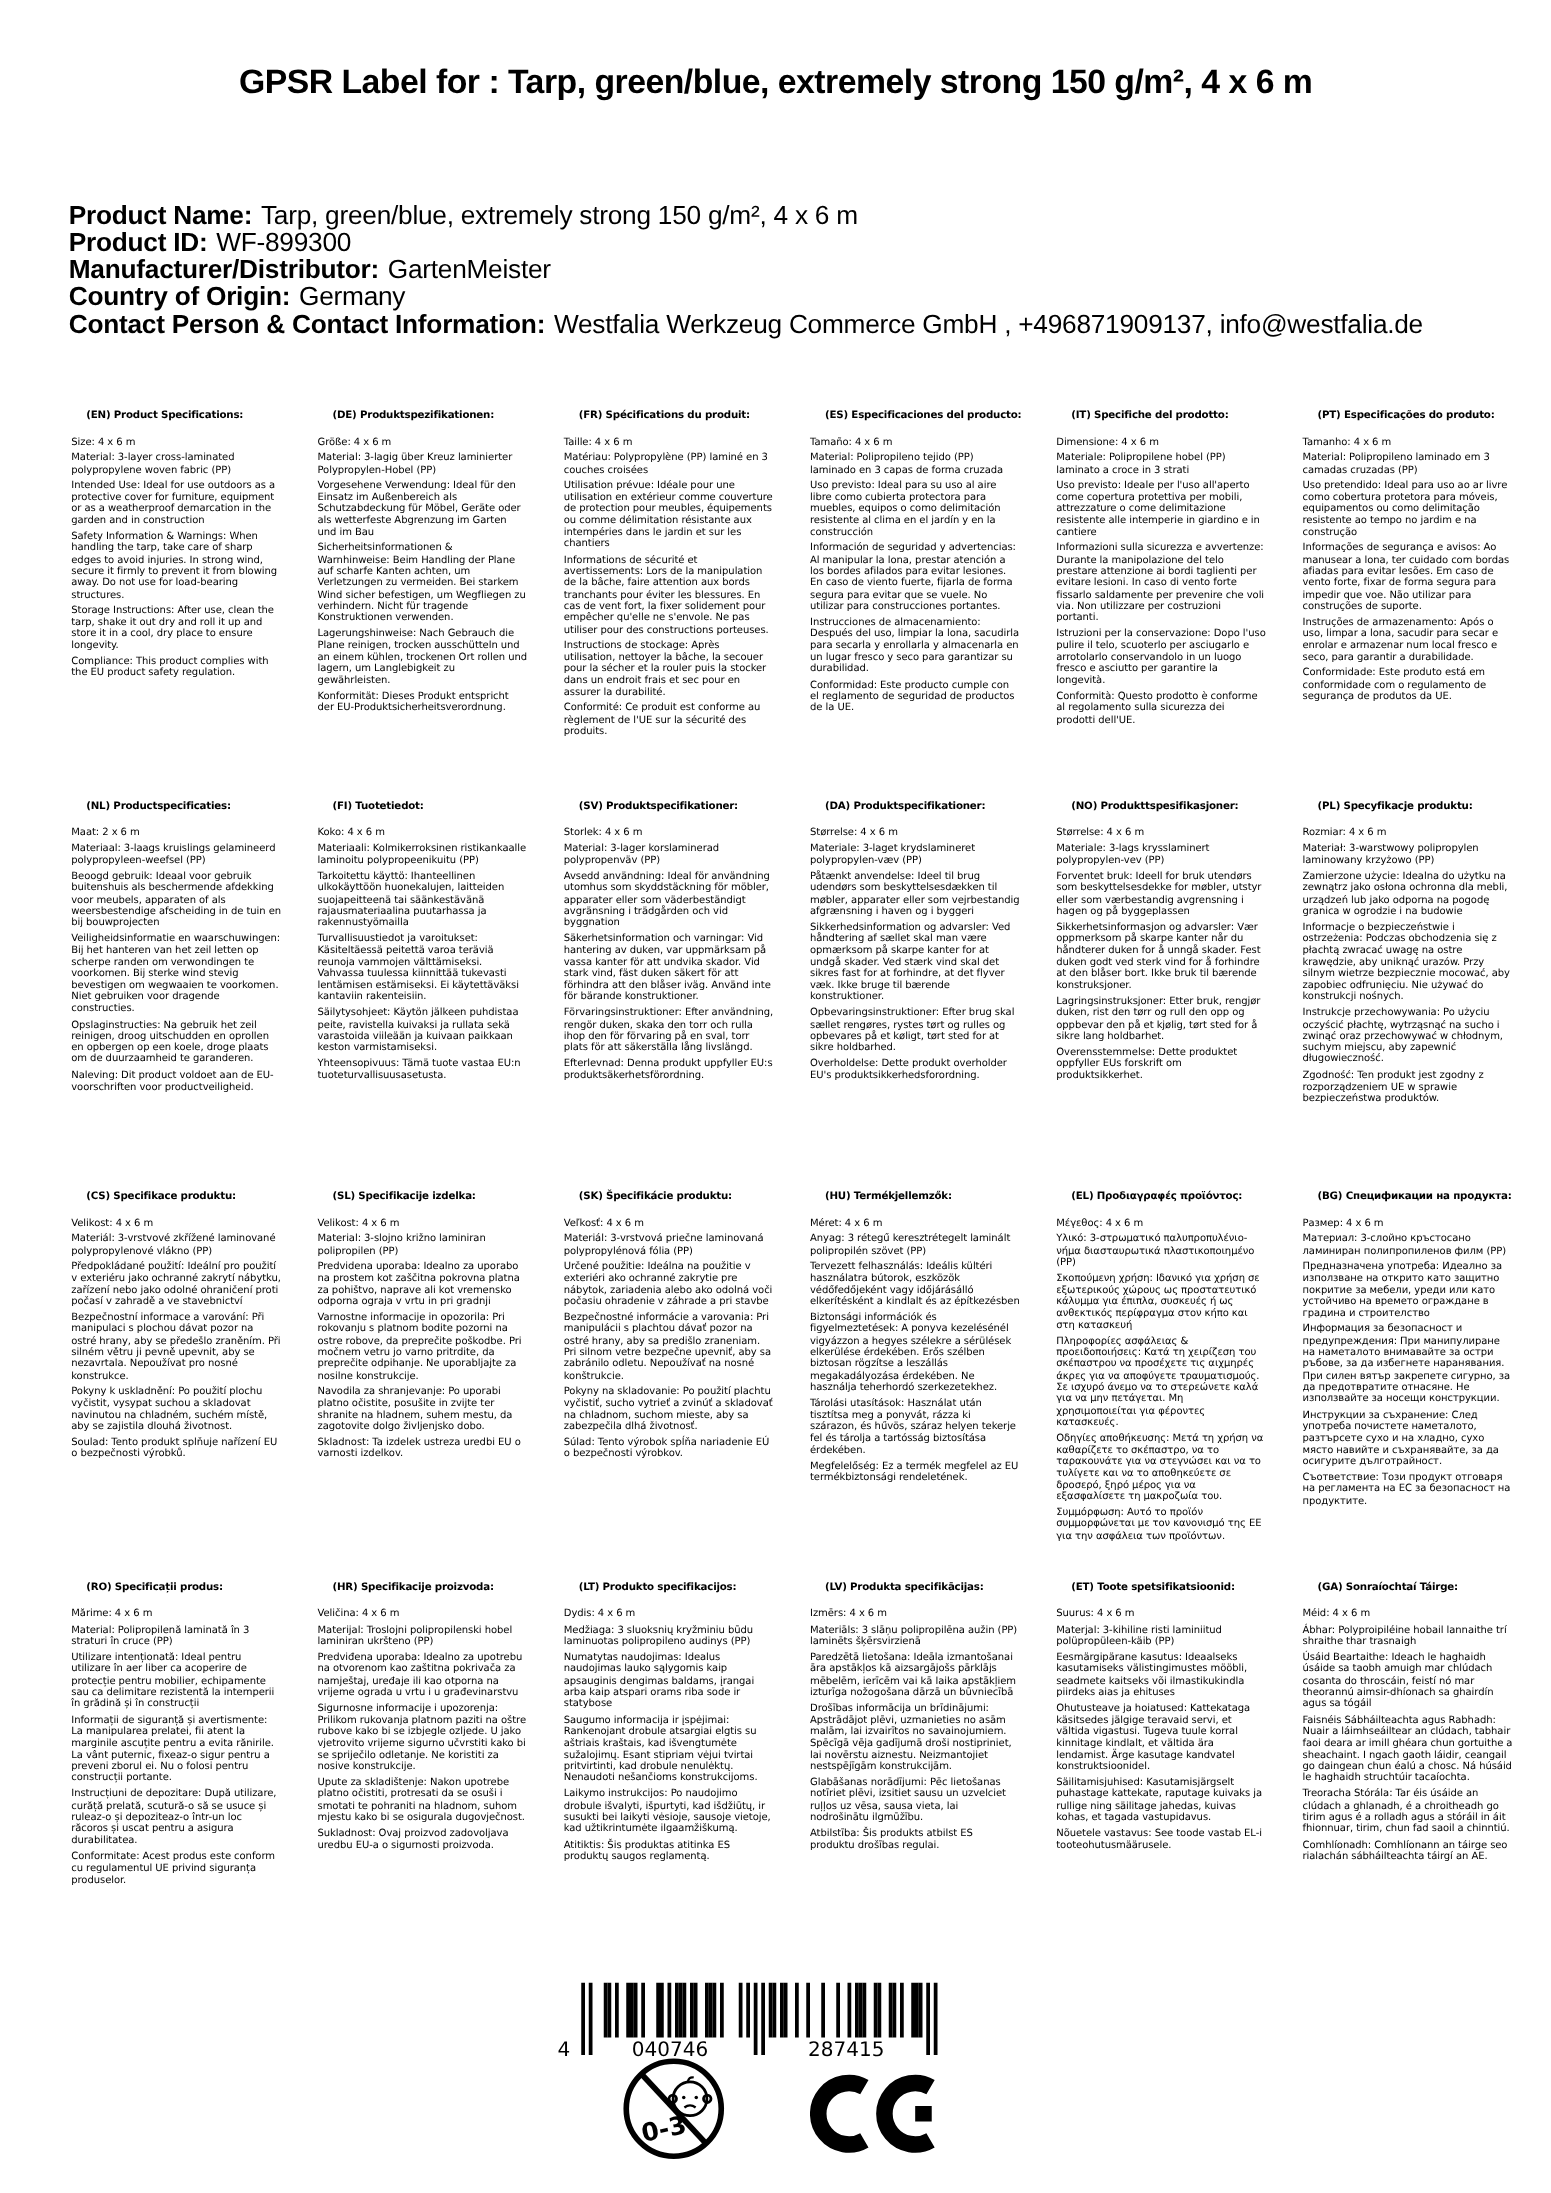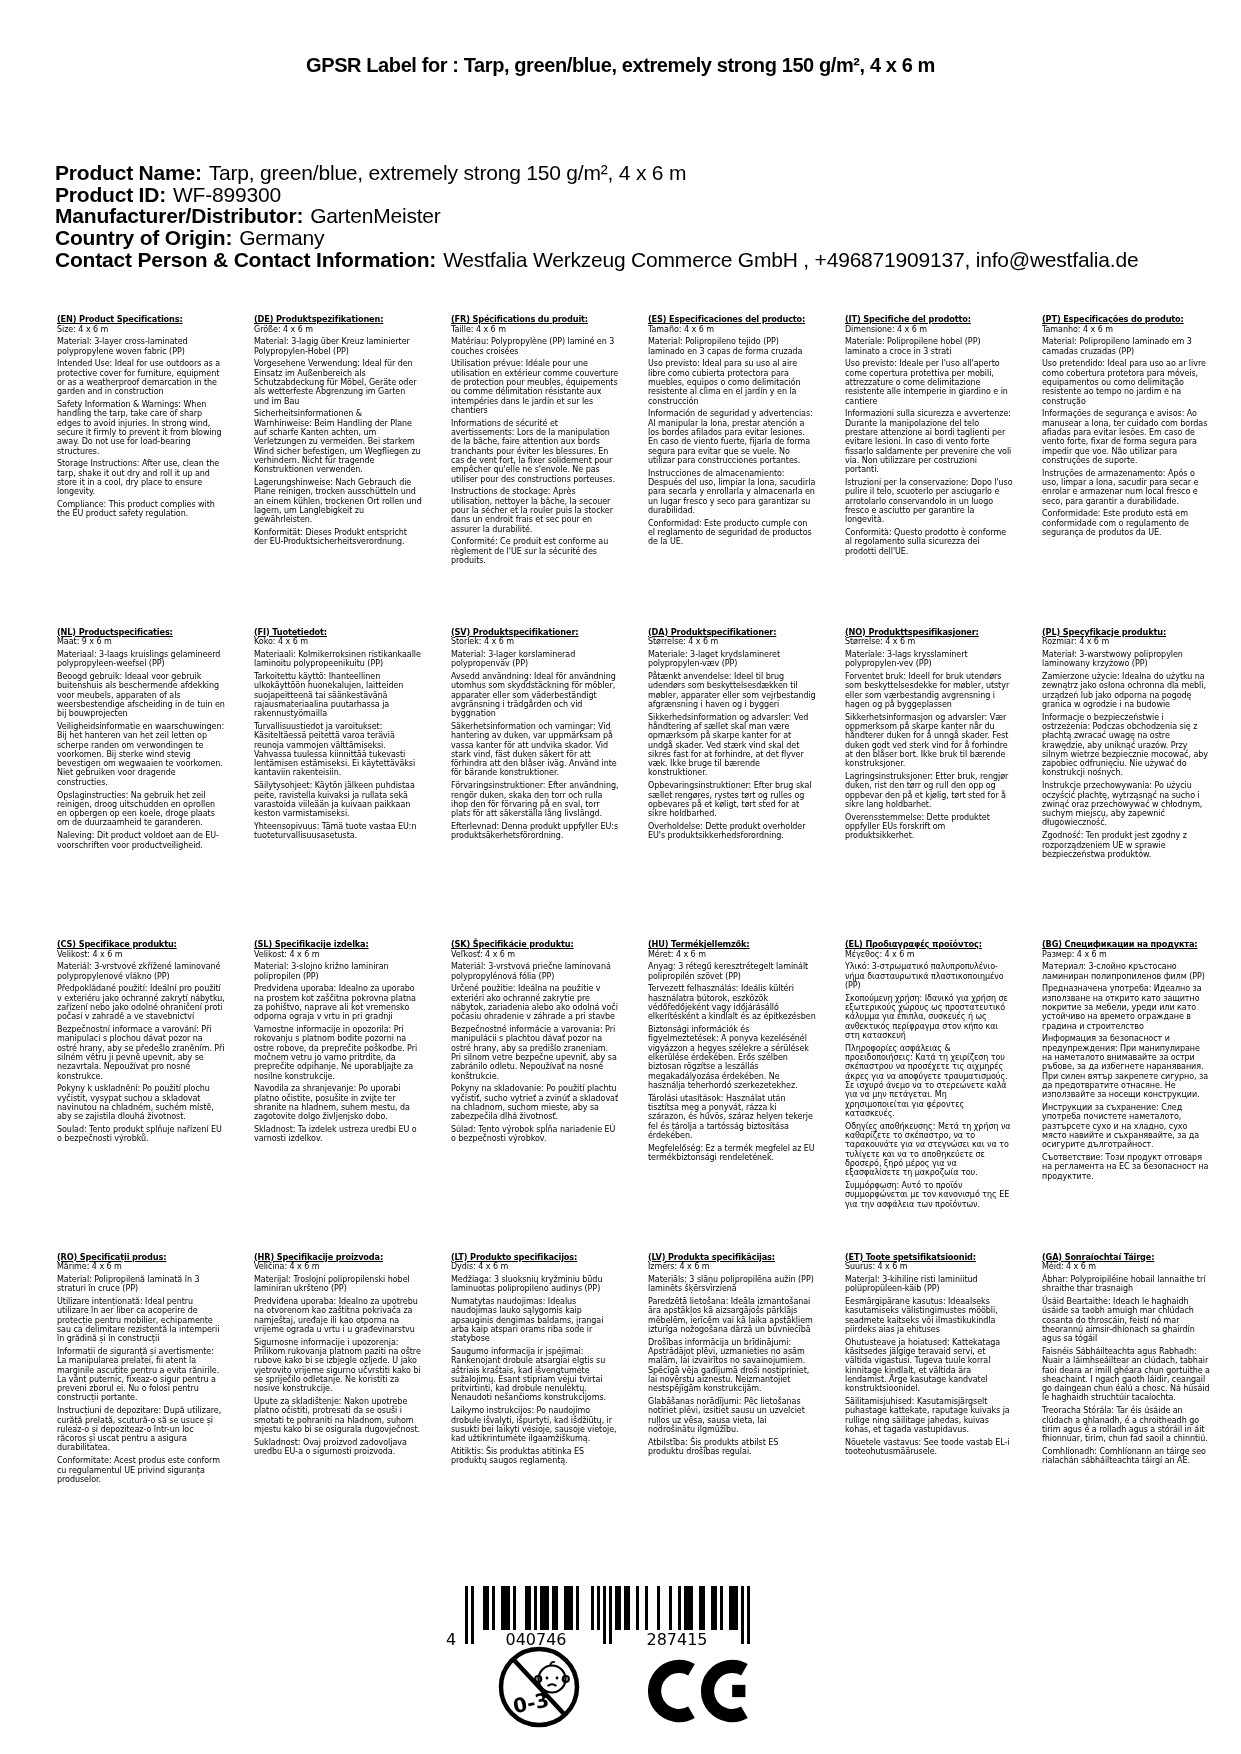--- a/index.html
+++ b/index.html
@@ -1,29 +1,29 @@
 <!DOCTYPE html>
 <html><head>
 <meta charset="utf-8">
 <style>
   html,body{margin:0;padding:0;}
   body{width:1241px;height:1754px;background:#ffffff;color:#000;position:relative;
        font-family:"DejaVu Sans",sans-serif;}
   .title{position:absolute;top:48px;left:50%;transform:translateX(-50%);width:1000px;
          text-align:center;font-family:"Liberation Sans",sans-serif;font-weight:bold;
-         font-size:20px;line-height:35px;letter-spacing:-0.4px;}
+         font-size:27px;line-height:35px;letter-spacing:-0.4px;}
   .product-info{position:absolute;top:162px;left:55px;font-family:"Liberation Sans",sans-serif;
          font-size:21px;line-height:21.7px;letter-spacing:-0.2px;}
   .pi-label{font-weight:bold;}
   .pi-value{margin-left:7px;}
   .blocks{position:absolute;top:315px;left:57px;display:grid;
           grid-template-columns:repeat(6,197px);grid-auto-rows:312.5px;}
   .block{width:168px;font-size:8px;line-height:9.3px;letter-spacing:-0.05px;}
-  .block .bh{margin:0;font-size:8.2px;line-height:9.6px;font-weight:bold;
-             letter-spacing:-0.15px;white-space:nowrap;text-decoration:underline;}
+  .block .bh{margin:12px;font-size:8.2px;line-height:9.6px;font-weight:bold;
+             letter-spacing:-0.15px;white-space:nowrap;}
   .block .bsize{margin:0;}
   .block p{margin:3.5px 0 0 0;}
   .barcode{position:absolute;left:443px;top:1586px;}
   .barcode svg text{font-family:"DejaVu Sans",sans-serif;font-size:16px;fill:#000;}
   .age-icon{position:absolute;left:497px;top:1645px;}
   .ce-icon{position:absolute;left:648px;top:1655px;}
 </style>
 </head>
 <body>
 
@@ -103,21 +103,21 @@
     <div class="bsize">Tamanho: 4 x 6 m</div>
   <p>Material: Polipropileno laminado em 3 camadas cruzadas (PP)</p>
       <p>Uso pretendido: Ideal para uso ao ar livre como cobertura protetora para móveis, equipamentos ou como delimitação resistente ao tempo no jardim e na construção</p>
       <p>Informações de segurança e avisos: Ao manusear a lona, ter cuidado com bordas afiadas para evitar lesões. Em caso de vento forte, fixar de forma segura para impedir que voe. Não utilizar para construções de suporte.</p>
       <p>Instruções de armazenamento: Após o uso, limpar a lona, sacudir para secar e enrolar e armazenar num local fresco e seco, para garantir a durabilidade.</p>
       <p>Conformidade: Este produto está em conformidade com o regulamento de segurança de produtos da UE.</p>
     </div>
 
   <div class="block">
     <h3 class="bh">(NL) Productspecificaties:</h3>
-    <div class="bsize">Maat: 9 x 6 m</div>
+    <div class="bsize">Maat: 2 x 6 m</div>
   <p>Materiaal: 3-laags kruislings gelamineerd polypropyleen-weefsel (PP)</p>
       <p>Beoogd gebruik: Ideaal voor gebruik buitenshuis als beschermende afdekking voor meubels, apparaten of als weersbestendige afscheiding in de tuin en bij bouwprojecten</p>
       <p>Veiligheidsinformatie en waarschuwingen: Bij het hanteren van het zeil letten op scherpe randen om verwondingen te voorkomen. Bij sterke wind stevig bevestigen om wegwaaien te voorkomen. Niet gebruiken voor dragende constructies.</p>
       <p>Opslaginstructies: Na gebruik het zeil reinigen, droog uitschudden en oprollen en opbergen op een koele, droge plaats om de duurzaamheid te garanderen.</p>
       <p>Naleving: Dit product voldoet aan de EU-voorschriften voor productveiligheid.</p>
     </div>
 
   <div class="block">
     <h3 class="bh">(FI) Tuotetiedot:</h3>
     <div class="bsize">Koko: 4 x 6 m</div>

